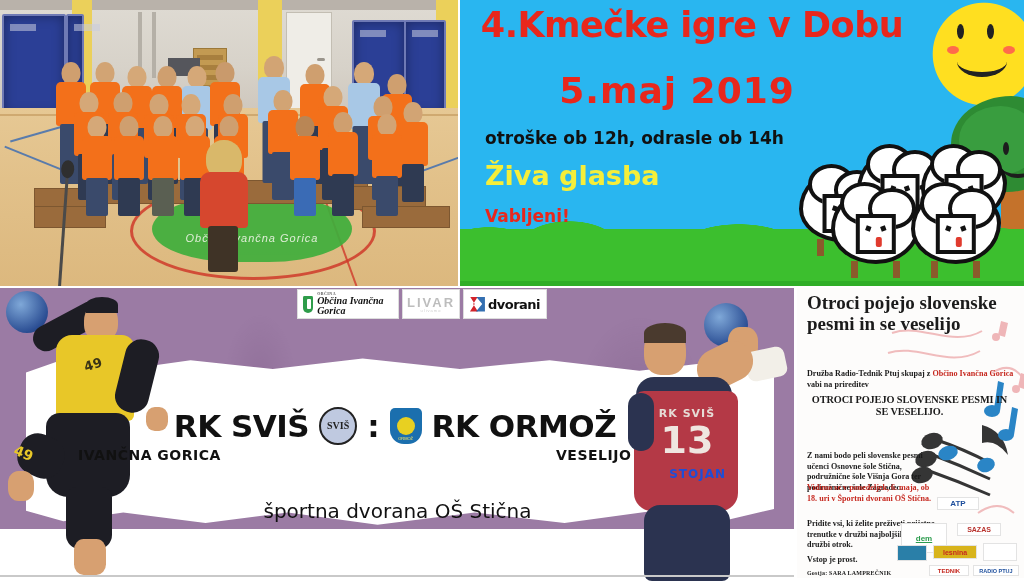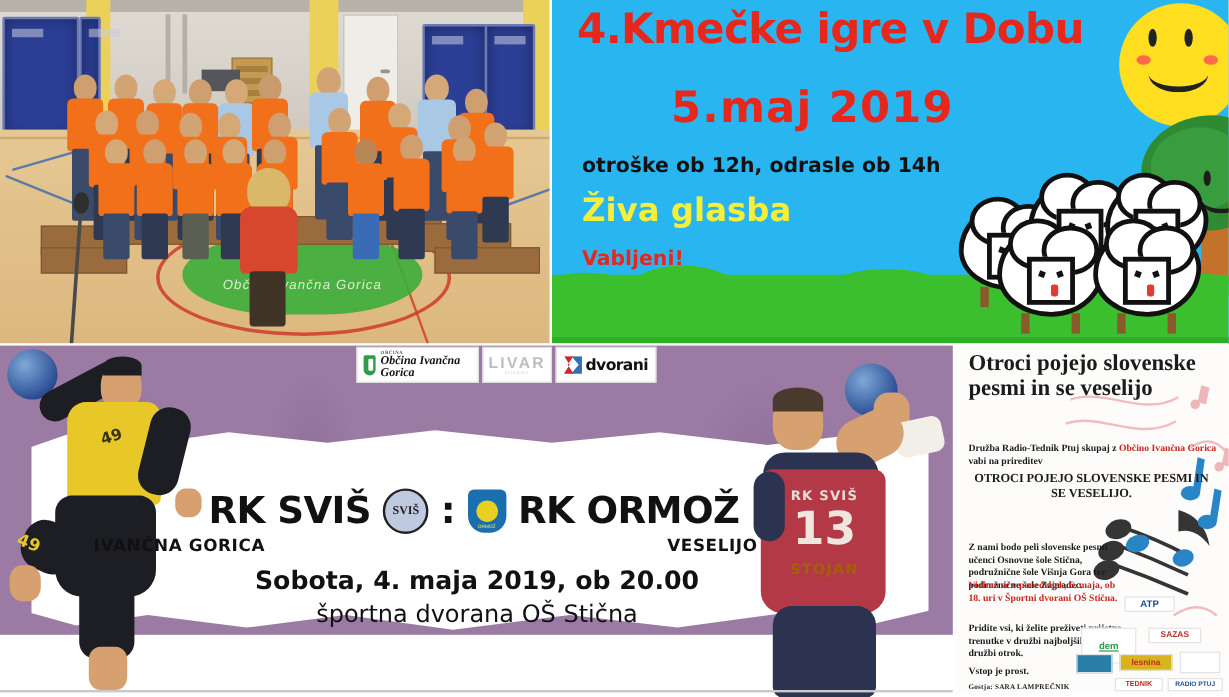--- a/index.html
+++ b/index.html
@@ -516,38 +516,37 @@
       <div style="position:absolute;left:146px;top:62px;width:40px;height:30px;background:#f2efe8;border-radius:8px;transform:rotate(-12deg);"></div>
       <div class="pl-skin" style="left:96px;top:58px;width:58px;height:40px;border-radius:22px;transform:rotate(-26deg);"></div>
       <div class="pl-skin" style="left:44px;top:40px;width:42px;height:48px;border-radius:46% 46% 40% 40%;"></div>
       <div class="pl-dark" style="left:44px;top:36px;width:42px;height:20px;border-radius:50% 50% 0 0;background:#4a3a2e;"></div>
       <div class="pl-navy" style="left:36px;top:90px;width:96px;height:28px;border-radius:18px 18px 4px 4px;"></div>
       <div class="pl-jersey-r" style="left:34px;top:104px;width:104px;height:120px;border-radius:10px 10px 18px 18px;"></div>
       <div class="pl-navy" style="left:28px;top:106px;width:26px;height:58px;border-radius:14px;"></div>
       <div class="pl-navy" style="left:44px;top:218px;width:86px;height:76px;border-radius:16px 16px 8px 8px;"></div>
       <div style="position:absolute;left:48px;top:120px;width:78px;text-align:center;font-family:'DejaVu Sans',sans-serif;font-weight:bold;font-size:11px;color:#e6dcd6;letter-spacing:1px;">RK SVIŠ</div>
       <div style="position:absolute;left:48px;top:134px;width:78px;text-align:center;font-family:'DejaVu Sans',sans-serif;font-weight:bold;font-size:38px;color:#efe6e0;line-height:1;">13</div>
-      <div style="position:absolute;left:48px;top:180px;width:78px;text-align:center;font-family:'DejaVu Sans',sans-serif;font-weight:bold;font-size:12px;color:#a16207;letter-spacing:1px;">STOJAN</div>
+      <div style="position:absolute;left:48px;top:180px;width:78px;text-align:right;font-family:'DejaVu Sans',sans-serif;font-weight:bold;font-size:12px;color:#1d4ed8;letter-spacing:1px;">STOJAN</div>
     </div>
 
     <div class="hb-matchline">
       <span class="hb-team">RK SVIŠ</span>
       <span class="crest-svis">
         <b>SVIŠ</b>
       </span>
       <span class="hb-colon">:</span>
       <span class="crest-orm">
         <i></i>
         <u>ORMOŽ</u>
       </span>
       <span class="hb-team">RK ORMOŽ</span>
     </div>
     <div class="hb-city-left">IVANČNA GORICA</div>
     <div class="hb-city-right">VESELIJO</div>
-    <div class="hb-when">Sobota, 4. maja 2019, ob 20.00</div>
     <div class="hb-where">športna dvorana OŠ Stična</div>
     <div class="hb-bottom-rule"></div>
   </div>
 
   <div id="article">
 
     <svg class="art-notes" viewBox="0 0 150 250">
       <g fill="none" stroke="#f0b9ba" stroke-width="2">
         <path d="M10 20 C40 10 70 35 100 18"></path>
         <path d="M6 40 C36 30 66 56 98 38"></path>

